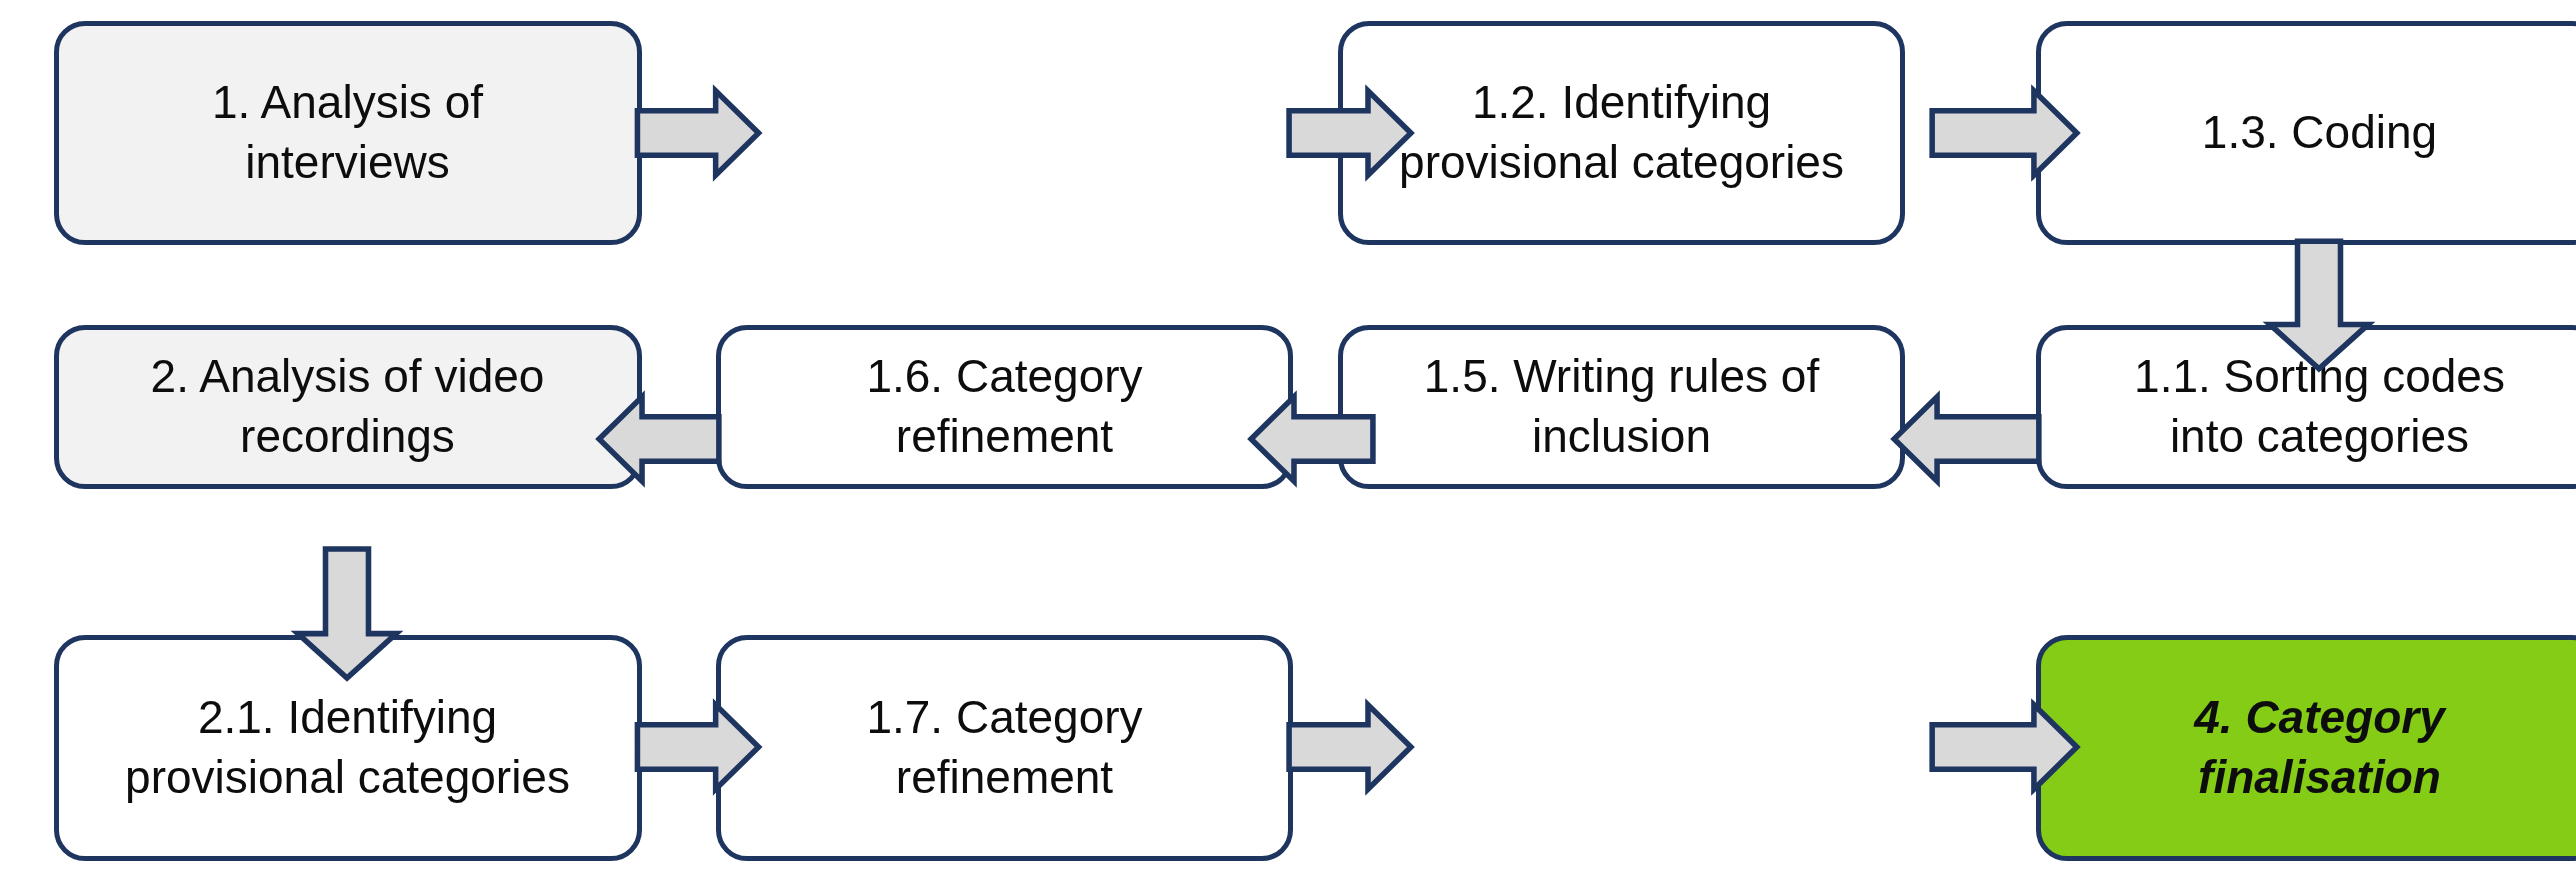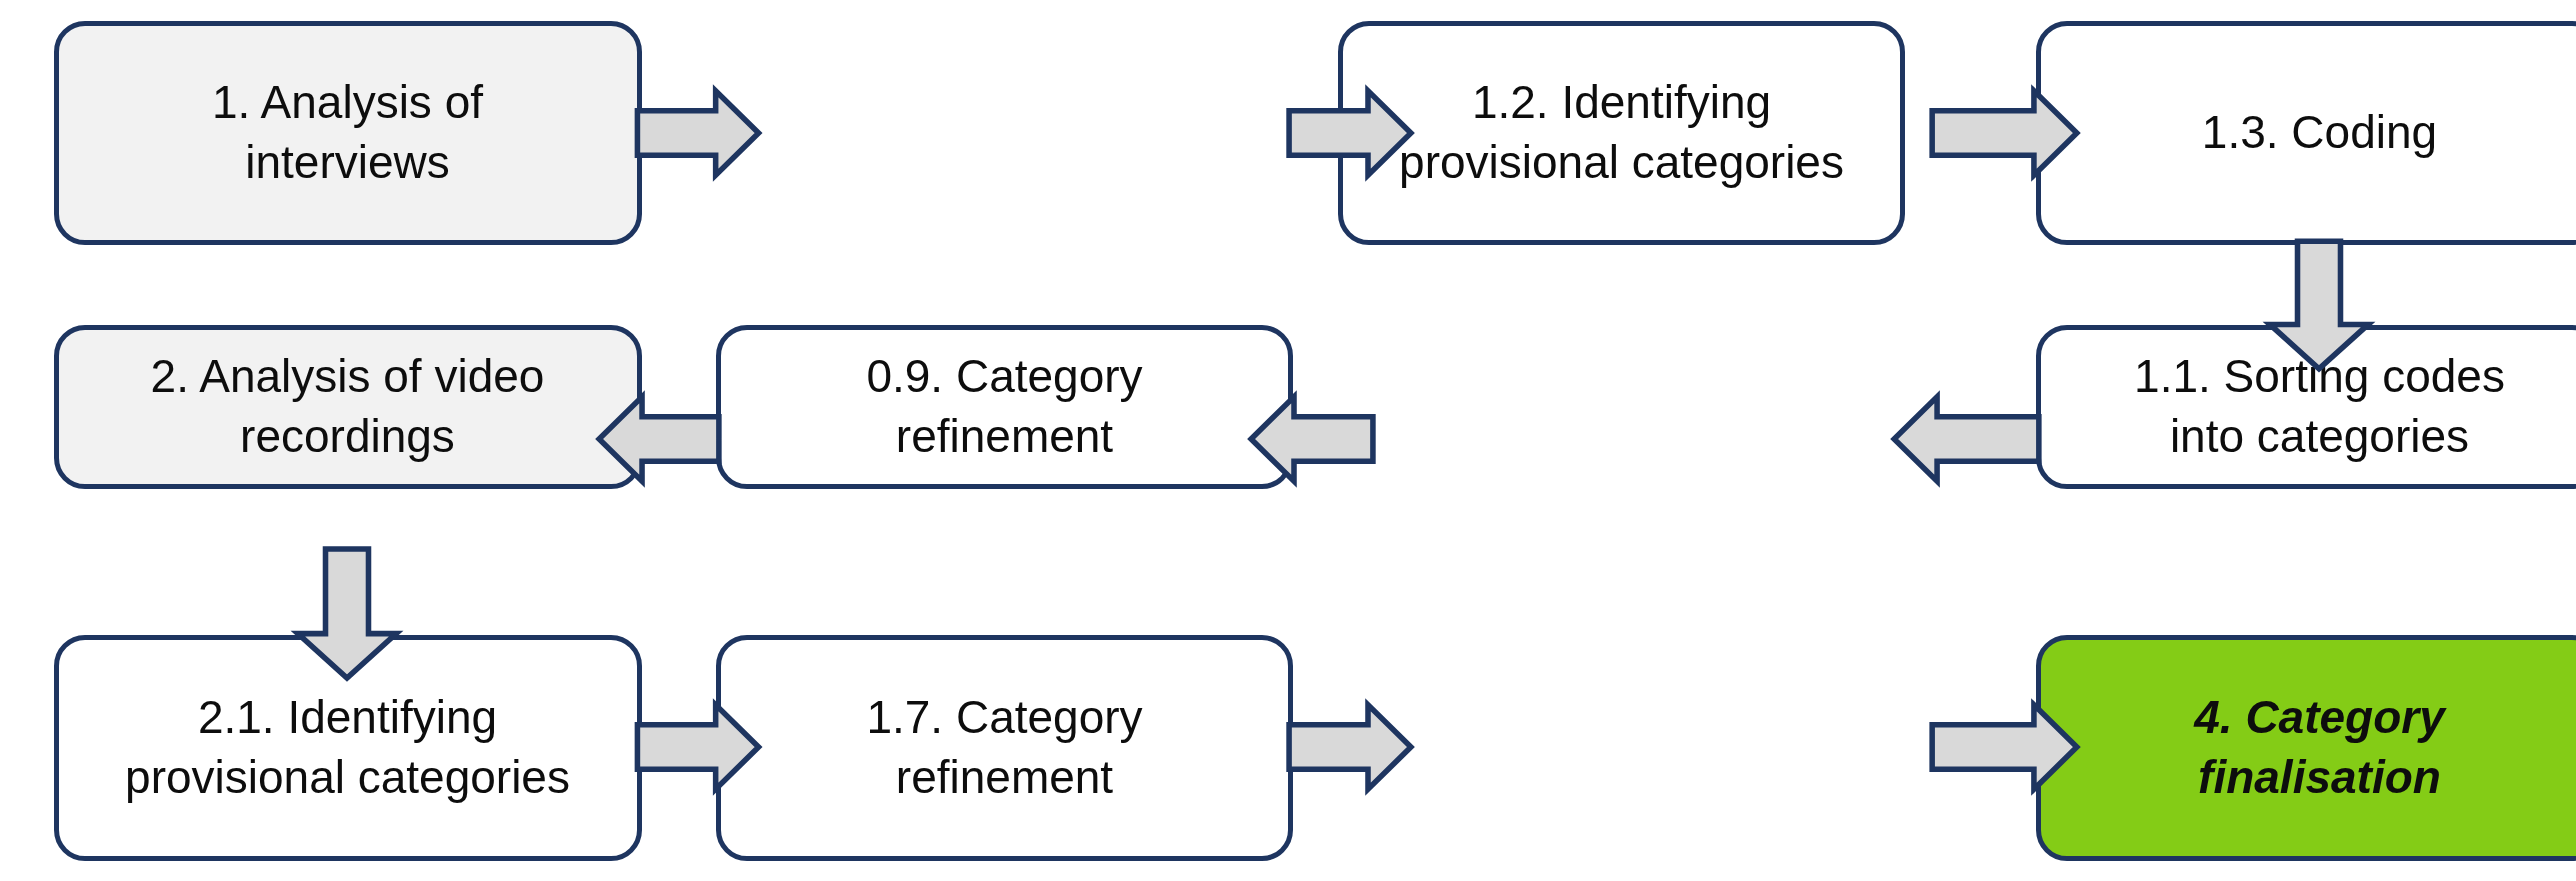--- a/index.html
+++ b/index.html
@@ -51,22 +51,24 @@
 <div class="stage">
 
   <div class="box r1 c1 fill-light">1. Analysis of
 interviews</div>
   <div class="box r1 c3">1.2. Identifying
 provisional categories</div>
   <div class="box r1 c4">1.3. Coding</div>
 
   <div class="box r2 c1 fill-light">2. Analysis of video
 recordings</div>
-  <div class="box r2 c2">0.9. Category
+  <div class="box r2 c2">1.6. Category
 refinement</div>
+  <div class="box r2 c3">1.5. Writing rules of
+inclusion</div>
   <div class="box r2 c4">1.1. Sorting codes
 into categories</div>
 
   <div class="box r3 c1">2.1. Identifying
 provisional categories</div>
   <div class="box r3 c2">1.7. Category
 refinement</div>
   <div class="box r3 c4 fill-gray">4. Category
 finalisation</div>
 

